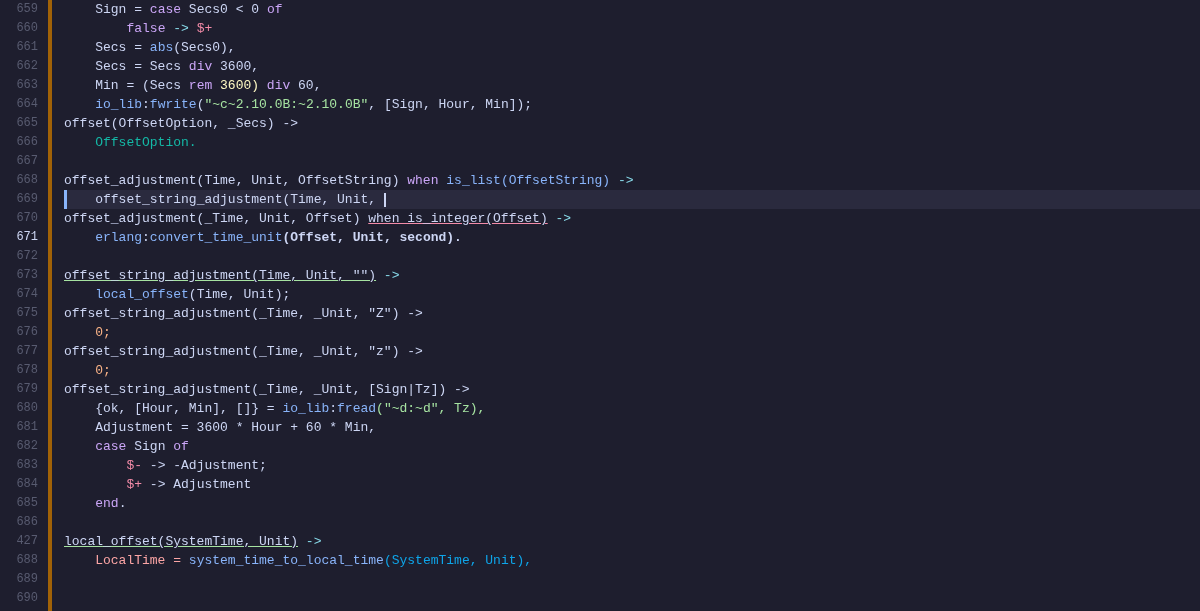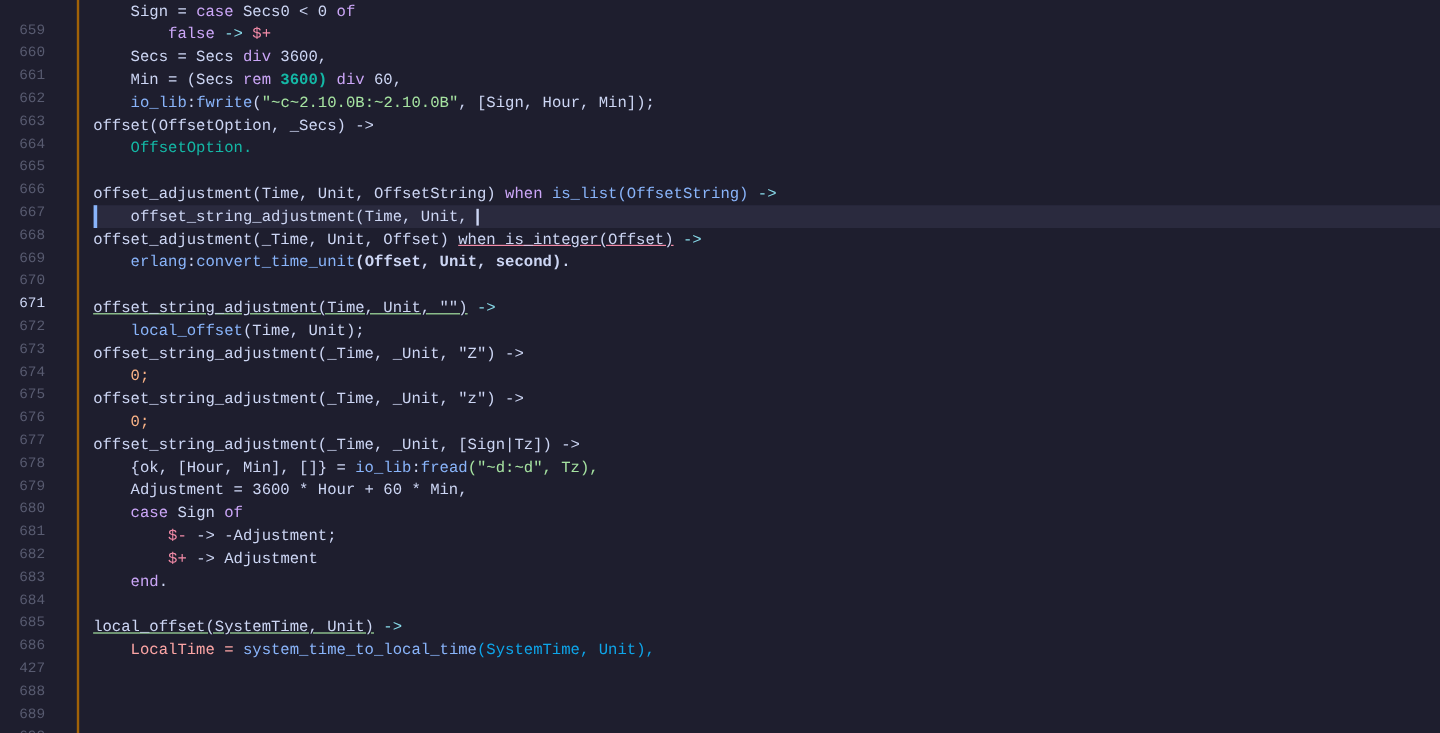--- a/index.html
+++ b/index.html
@@ -14,23 +14,23 @@
       display: flex;
       width: 1200px;
       height: 611px;
       background-color: #1e1e2e;
       overflow: hidden;
     }
     .line-numbers {
       display: flex;
       flex-direction: column;
       background-color: #1e1e2e;
-      padding: 16px;
+      padding: 0;
       min-width: 52px;
-      border-right: 2px solid #a16207;
+      border-right: 4px solid #a16207;
       user-select: none;
     }
     .line-number {
       display: flex;
       align-items: center;
       justify-content: flex-end;
       padding-right: 10px;
       height: 19px;
       color: #585b70;
       font-size: 12px;
@@ -109,22 +109,23 @@
       <div class="line-number">685</div>
       <div class="line-number">686</div>
       <div class="line-number">427</div>
       <div class="line-number">688</div>
       <div class="line-number">689</div>
       <div class="line-number">690</div>
     </div>
   <div class="code-content" id="code-content">
       <div class="code-line" style="position: relative;"><span style="color: rgb(205, 214, 244);">    Sign = </span><span style="color: rgb(203, 166, 247);">case</span><span style="color: rgb(205, 214, 244);"> Secs0 &lt; 0 </span><span style="color: rgb(203, 166, 247);">of</span></div>
       <div class="code-line" style="position: relative;"><span style="color: rgb(205, 214, 244);">        </span><span style="color: rgb(203, 166, 247);">false</span><span style="color: rgb(137, 220, 235);"> -&gt; </span><span style="color: rgb(243, 139, 168);">$+</span></div>
+      <div class="code-line" style="position: relative;"><span style="color: rgb(205, 214, 244);">    Secs = </span><span style="color: rgb(137, 180, 250);">abs</span><span style="color: rgb(205, 214, 244);">(Secs0),</span></div>
       <div class="code-line" style="position: relative;"><span style="color: rgb(205, 214, 244);">    Secs = Secs </span><span style="color: rgb(203, 166, 247);">div</span><span style="color: rgb(205, 214, 244);"> 3600,</span></div>
-      <div class="code-line" style="position: relative;"><span style="color: rgb(205, 214, 244);">    Min = (Secs </span><span style="color: rgb(203, 166, 247);">rem</span><span style="color: #14b8a6; font-weight: bold;"> 3600) </span><span style="color: rgb(203, 166, 247);">div</span><span style="color: rgb(205, 214, 244);"> 60,</span></div>
+      <div class="code-line" style="position: relative;"><span style="color: rgb(205, 214, 244);">    Min = (Secs </span><span style="color: rgb(203, 166, 247);">rem</span><span style="color: #fef9c3;"> 3600) </span><span style="color: rgb(203, 166, 247);">div</span><span style="color: rgb(205, 214, 244);"> 60,</span></div>
       <div class="code-line" style="position: relative;"><span style="color: rgb(205, 214, 244);">    </span><span style="color: rgb(137, 180, 250);">io_lib</span><span style="color: rgb(205, 214, 244);">:</span><span style="color: rgb(137, 180, 250);">fwrite</span><span style="color: rgb(205, 214, 244);">(</span><span style="color: rgb(166, 227, 161);">"~c~2.10.0B:~2.10.0B"</span><span style="color: rgb(205, 214, 244);">, [Sign, Hour, Min]);</span></div>
       <div class="code-line" style="position: relative;"><span style="color: rgb(205, 214, 244);">offset(OffsetOption, _Secs) -&gt;</span></div>
       <div class="code-line" style="position: relative;"><span style="color: #14b8a6;">    OffsetOption.</span></div>
       <div class="code-line" style="position: relative;"></div>
       <div class="code-line" style="position: relative;"><span style="color: rgb(205, 214, 244);">offset_adjustment(Time, Unit, OffsetString) </span><span style="color: rgb(203, 166, 247);">when</span><span style="color: rgb(205, 214, 244);"> </span><span style="color: rgb(137, 180, 250);">is_list(OffsetString)</span><span style="color: rgb(137, 220, 235);"> -&gt;</span></div>
       <div class="code-line active-line" style="position: relative;"><span class="left-border"></span><span style="color: rgb(205, 214, 244);">    </span><span style="color: rgb(205, 214, 244);">offset_string_adjustment(Time, Unit, </span><span class="cursor"></span></div>
       <div class="code-line" style="position: relative;"><span style="color: rgb(205, 214, 244);">offset_adjustment(_Time, Unit, Offset) </span><span style="color: rgb(205, 214, 244); text-decoration: underline rgb(243, 139, 168);">when is_integer(Offset)</span><span style="color: rgb(137, 220, 235);"> -&gt;</span></div>
       <div class="code-line" style="position: relative;"><span style="color: rgb(205, 214, 244);">    </span><span style="color: rgb(137, 180, 250);">erlang</span><span style="color: rgb(205, 214, 244);">:</span><span style="color: rgb(137, 180, 250);">convert_time_unit</span><span style="color: rgb(205, 214, 244); font-weight: bold;">(Offset, Unit, second).</span></div>
       <div class="code-line" style="position: relative;"></div>
       <div class="code-line" style="position: relative;"><span style="color: rgb(205, 214, 244); text-decoration: underline rgb(166, 227, 161);">offset_string_adjustment(Time, Unit, "")</span><span style="color: rgb(137, 220, 235);"> -&gt;</span></div>

